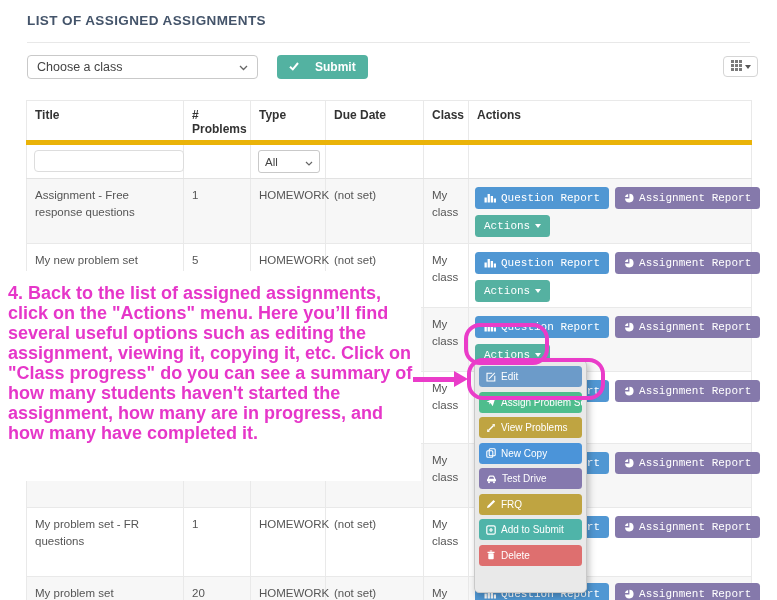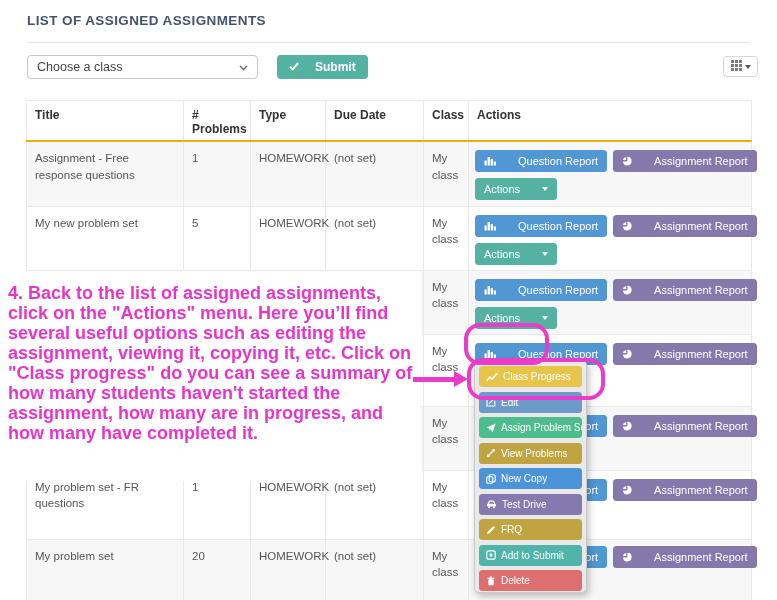--- a/index.html
+++ b/index.html
@@ -20,34 +20,34 @@
               padding:0 12px;cursor:pointer;font-family:inherit;}
   .columns-btn{position:absolute;left:723px;top:56px;width:35px;height:21px;background:#fff;
               border:1px solid #d5d5d5;border-radius:4px;display:flex;align-items:center;
               justify-content:center;gap:3px;cursor:pointer;}
 
   
   .tbl{position:absolute;left:26px;top:100px;width:725px;border-collapse:collapse;table-layout:fixed;
        font-size:11.5px;color:#555;}
   .tbl th,.tbl td{border:1px solid #e9e9e9;vertical-align:top;text-align:left;box-sizing:border-box;}
   .tbl thead th{height:30px;padding:7px 8px 4px 8px;font-size:12px;font-weight:bold;color:#333;
-                border-bottom:2px solid #eab308;}
+                border-bottom:5px solid #eab308;}
   .tbl thead td{height:35px;padding:5px 7px;border-bottom:1px solid #e2e2e2;}
   .tbl tbody td{padding:8px;line-height:1.45;}
   .tbl{border:1px solid #d9d9d9;}
   .tbl tbody tr:nth-child(odd){background:#f7f7f7;}
   .filter-input{width:150px;height:22px;border:1px solid #ddd;border-radius:4px;box-sizing:border-box;
                 outline:none;padding:0 6px;font-family:inherit;font-size:11.5px;}
   .type-select{width:62px;height:23px;font-size:11.5px;padding:0 6px;border-radius:3px;}
 
   
   .cell-actions{padding:8px 4px 4px 6px !important;}
   .btn-row1{display:flex;gap:6px;margin-bottom:6px;}
-  .btn{display:inline-flex;align-items:center;gap:22px;border:none;border-radius:3.5px;color:#fff;
-       font-size:11px;padding:0 9px;height:22px;white-space:nowrap;cursor:pointer;font-family:Liberation Sans, sans-serif;}
+  .btn{display:inline-flex;align-items:center;gap:5px;border:none;border-radius:3.5px;color:#fff;
+       font-size:11px;padding:0 9px;height:22px;white-space:nowrap;cursor:pointer;font-family:Liberation Mono, monospace;}
   .btn .ic{display:inline-flex;align-items:center;}
   .caret{width:0;height:0;border-left:3.5px solid transparent;border-right:3.5px solid transparent;
          border-top:4px solid #fff;display:inline-block;}
   .tbl tbody tr:last-child .cell-actions{padding-top:6px !important;}
   .tbl tbody tr:last-child .btn-row1{margin-bottom:4px;}
 
   
   .annotation{position:absolute;left:0;top:271px;width:421px;height:210px;background:#fff;z-index:10;
               box-sizing:border-box;padding:12px 2px 0 8px;font-size:18px;font-weight:bold;
               line-height:20px;}
@@ -126,20 +126,37 @@
     </colgroup>
     <thead>
       <tr>
         <th>Title</th>
         <th># Problems</th>
         <th>Type</th>
         <th>Due Date</th>
         <th>Class</th>
         <th>Actions</th>
       </tr>
+      <tr>
+        <td><input class="filter-input" value="" style=""></td>
+        <td></td>
+        <td>
+          <div class="select-box type-select">
+            <span>All</span>
+            <span class="ic">
+              <svg width="8" height="5" viewBox="0 0 8 5">
+                  <path d="M1 1l3 3 3-3" stroke="#666" stroke-width="1.2" fill="none"></path>
+                </svg>
+            </span>
+          </div>
+        </td>
+        <td></td>
+          <td></td>
+          <td></td>
+      </tr>
     </thead>
     <tbody>
         <tr style="height: 65px;">
       <td>Assignment - Free response questions</td>
       <td>1</td>
       <td>HOMEWORK</td>
       <td>(not set)</td>
       <td>My class</td>
       <td class="cell-actions">
         <div class="btn-row1">
@@ -376,29 +393,20 @@
         </div>
 
       </td>
     </tr>
       </tbody>
   </table>
 
   <div class="annotation" style="color: rgb(230, 54, 201);">4. Back to the list of assigned assignments, click on the "Actions" menu. Here you’ll find several useful options such as editing the assignment, viewing it, copying it, etc. Click on "Class progress" do you can see a summary of how many students haven't started the assignment, how many are in progress, and how many have completed it.</div>
 
   <div class="menu-panel">
-      <div class="menu-item" style="background: rgb(230, 197, 74);">
-      <span class="ic mi-icon">
-          <svg width="12" height="10" viewBox="0 0 12 10">
-            <path d="M0.8 8.7 L3.9 5.2 L5.9 7.1 L10.6 2" stroke="#fff" stroke-width="1.5" fill="none"></path>
-            <path d="M11.6 0.9 L8.7 1.4 L11 3.6 Z" fill="#fff"></path>
-          </svg>
-        </span>
-      <span class="mi-label">Class Progress</span>
-    </div>
       <div class="menu-item" style="background: rgb(108, 155, 201);">
       <span class="ic mi-icon">
           <svg width="10" height="10" viewBox="0 0 10 10">
             <path d="M8.8 3.8 V9 H1 V1.2 H6.2" stroke="#fff" stroke-width="1.1" fill="none"></path>
             <path d="M3.6 6.9 L9.2 1.3 L8.5 0.6 L2.9 6.2 L2.7 7.1 Z" fill="#fff"></path>
           </svg>
         </span>
       <span class="mi-label">Edit</span>
     </div>
       <div class="menu-item" style="background: rgb(78, 189, 141);">

